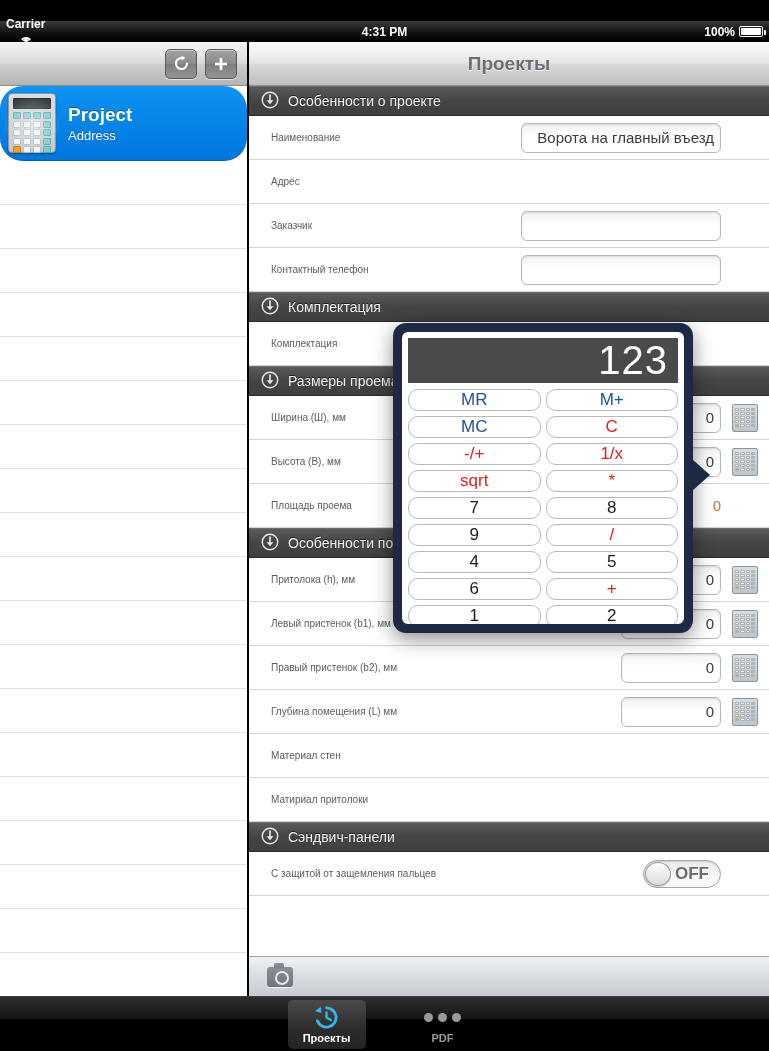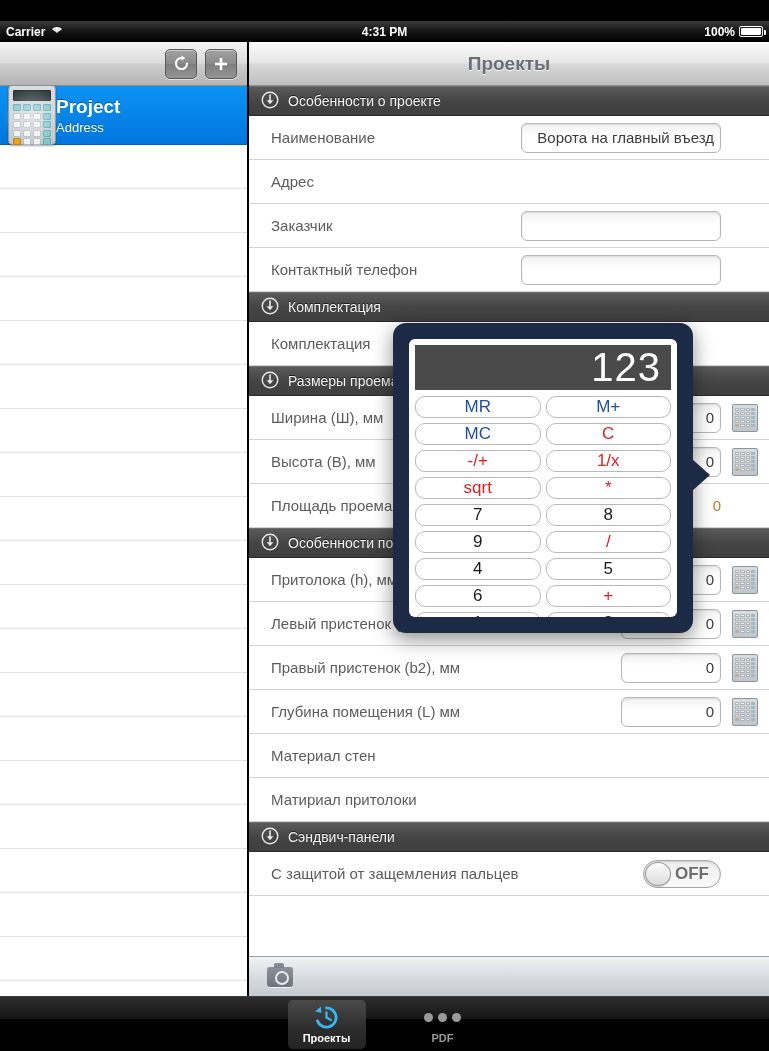--- a/index.html
+++ b/index.html
@@ -22,21 +22,21 @@
     text-shadow: 0 1px 0 rgba(255,255,255,.7);
   }
 
   
   .statusbar {
     position: absolute; left: 0; top: 21px; width: 769px; height: 21px;
     background: linear-gradient(to bottom, #3a3a3a 0%, #121212 55%, #000 100%);
     color: #fff; font-size: 12px; font-weight: bold;
     display: flex; align-items: center;
   }
-  .sb-left { position: absolute; left: 6px; display: flex; align-items: center; gap: 5px; }
+  .sb-left { position: absolute; left: 6px; display: flex; align-items: center; gap: 5px; flex-direction: column; }
   .sb-center { width: 100%; text-align: center; font-size: 12px; }
   .sb-right { position: absolute; right: 6px; display: flex; align-items: center; gap: 4px; }
   .wifi { width: 14px; height: 11px; position: relative; display: inline-block; }
   .wifi i {
     position: absolute; border: 2px solid #fff; border-bottom-color: transparent;
     border-left-color: transparent; border-right-color: transparent;
     border-radius: 50%; left: 50%; transform: translateX(-50%) ;
   }
   .wifi i:nth-child(1){ width: 14px; height: 14px; top: 1px; }
   .wifi i:nth-child(2){ width: 9px;  height: 9px;  top: 3px; }
@@ -65,23 +65,24 @@
     background: linear-gradient(to bottom, #a2a2a2 0%, #8a8a8a 50%, #7e7e7e 51%, #949494 100%);
     border: 1px solid #5a5a5a;
     box-shadow: inset 0 1px 0 rgba(255,255,255,.45), 0 1px 0 rgba(255,255,255,.6);
     display: flex; align-items: center; justify-content: center;
     color: #fff; font-size: 17px;
     text-shadow: 0 -1px 0 rgba(0,0,0,.45);
   }
   .bar-btn svg { display:block; }
 
   .proj-row {
-    height: 59px; background: linear-gradient(to bottom, #0d93f2 0%, #0076de 100%);
-    display: flex; align-items: center; padding-left: 8px; 
+    height: 75px; background: linear-gradient(to bottom, #0d93f2 0%, #0076de 100%);
+    display: flex; align-items: center; padding-left: 8px; gap: 12px;
     border-bottom: 1px solid #0062b8;
+    border-radius: 23px;
   }
   .proj-texts { display: flex; flex-direction: column; gap: 2px; }
   .proj-title { color: #fff; font-size: 19px; font-weight: bold; text-shadow: 0 -1px 0 rgba(0,0,0,.35); }
   .proj-sub { color: #fff; font-size: 13px; text-shadow: 0 -1px 0 rgba(0,0,0,.3); }
 
   
   .calc-icon { position: relative; }
   .calc-icon .body {
     width: 48px; height: 60px; border-radius: 4px;
     background: linear-gradient(to bottom, #dadee0 0%, #c2c8cc 100%);
@@ -122,21 +123,21 @@
     color: #f2f2f2; font-size: 14px; text-shadow: 0 -1px 0 rgba(0,0,0,.6);
     border-top: 1px solid #6d6d6d; border-bottom: 1px solid #2a2a2a;
   }
   .dl-icon { width: 18px; height: 18px; flex: 0 0 18px; }
 
   .row {
     height: 44px; border-bottom: 1px solid #d3d3d3;
     display: flex; align-items: center; padding: 0 8px 0 22px;
     background: #fff; position: relative;
   }
-  .row .label { font-size: 15px; color: #5c5c5c; flex: 1 1 auto; }
+  .row .label { font-size: 10px; color: #5c5c5c; flex: 1 1 auto; }
   .field {
     width: 200px; height: 30px; border: 1px solid #b6b6b6; border-radius: 6px;
     background: linear-gradient(to bottom, #f2f2f2 0%, #ffffff 45%);
     box-shadow: inset 0 1px 2px rgba(0,0,0,.10);
     display: flex; align-items: center; justify-content: flex-end;
     padding: 0 6px; font-size: 15px; color: #3b3b3b; overflow: hidden; white-space: nowrap;
   }
   .field.narrow { width: 100px; }
   .row .calcbtn { width: 32px; margin-left: 8px; display: flex; align-items: center; justify-content: center; }
 
@@ -187,21 +188,21 @@
     background: linear-gradient(to bottom, #8b9099, #7b818a);
   }
   .cam:after {
     content:""; position:absolute; left:8px; top:4px; width:10px; height:10px; border-radius:50%;
     border: 2px solid #e7eaed;
   }
 
   
   .popover {
     position: absolute; left: 393px; top: 281px; width: 300px; height: 310px;
-    background: #1c2a45; border-radius: 13px; padding: 16px;
+    background: #1c2a45; border-radius: 13px; padding: 9px;
     box-shadow: 0 6px 20px rgba(0,0,0,.45);
     z-index: 40;
   }
   .popover .inner {
     width: 100%; height: 100%; background: #fff; border-radius: 6px; overflow: hidden;
     display: flex; flex-direction: column; padding: 4px;
   }
   .pop-arrow {
     position: absolute; right: -17px; top: 136px; width: 0; height: 0; z-index: 41;
     border-top: 16px solid transparent; border-bottom: 16px solid transparent;

